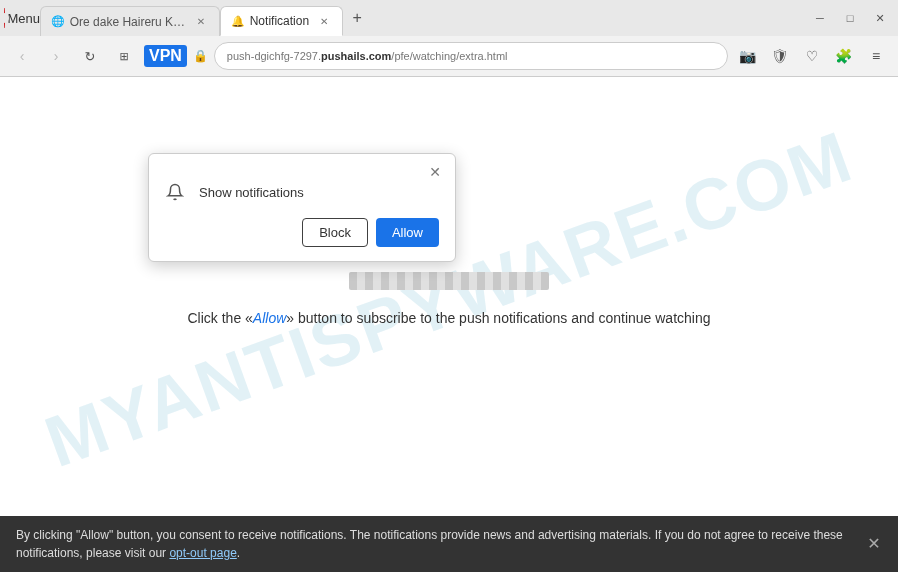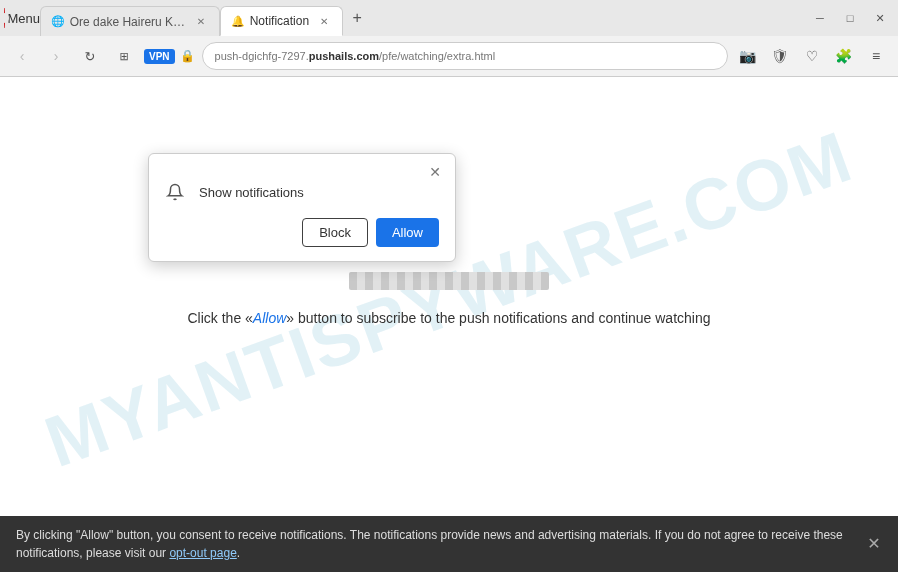--- a/index.html
+++ b/index.html
@@ -149,21 +149,21 @@
       font-size: 14px;
       border-radius: 50%;
       flex-shrink: 0;
     }
     .nav-btn.disabled { color: #bbb; cursor: default; }
     .reload-btn { font-size: 13px; }
     .tabs-btn { font-size: 11px; }
     .vpn-badge {
       background: #1a73e8;
       color: #fff;
-      font-size: 10px;
+      font-size: 16px;
       font-weight: bold;
       padding: 2px 5px;
       border-radius: 3px;
       flex-shrink: 0;
     }
     .lock-icon {
       color: #777;
       font-size: 12px;
       flex-shrink: 0;
     }

